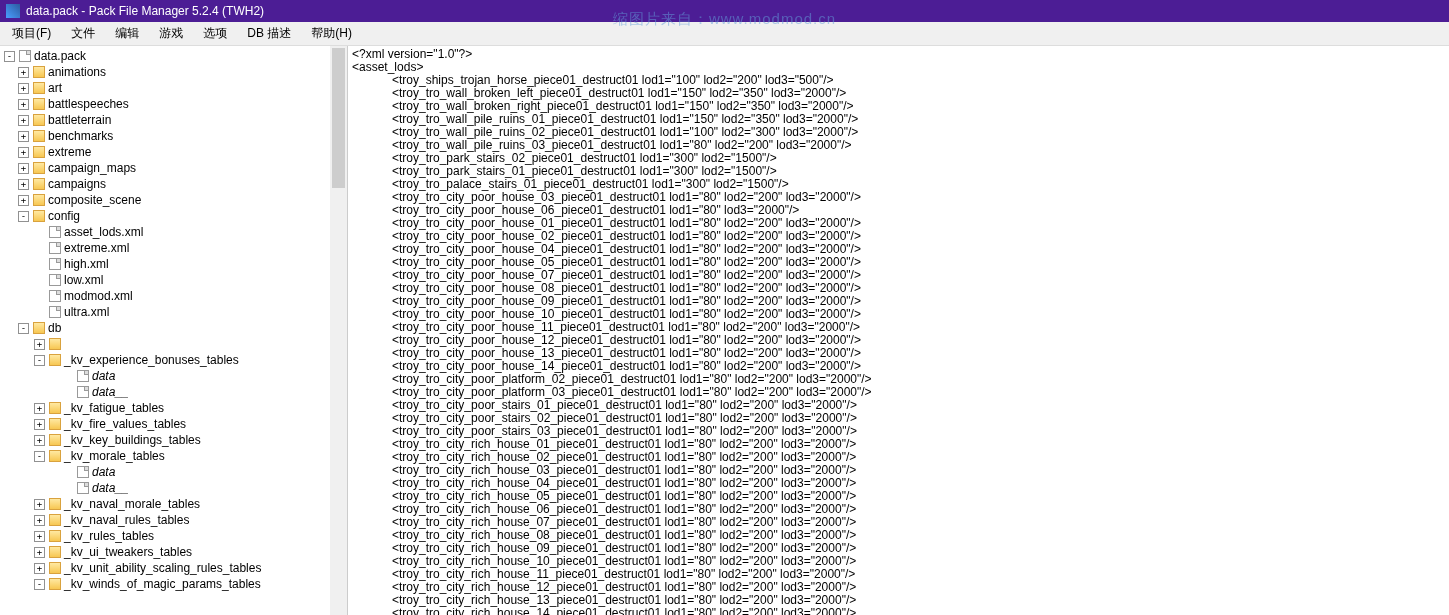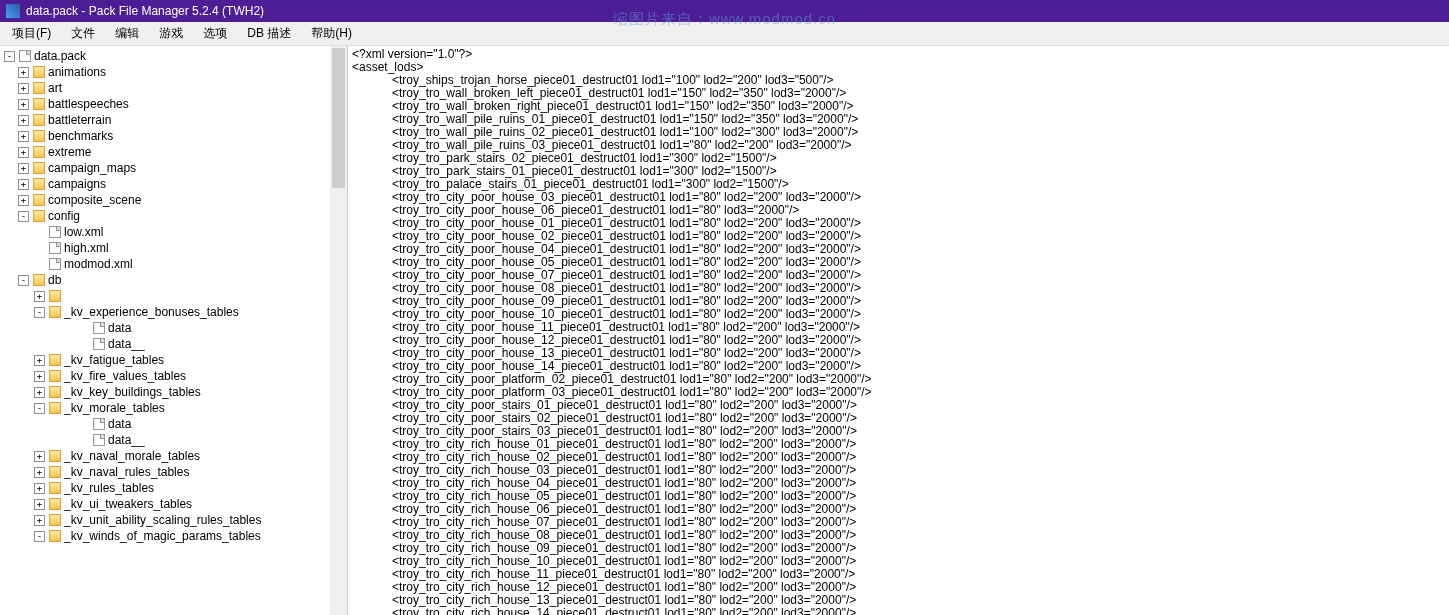--- a/index.html
+++ b/index.html
@@ -20,21 +20,21 @@
 .scrollbar .thumb { position: absolute; top: 2px; left: 2px; width: 13px; height: 140px; background: #cdcdcd; border-radius: 0; }
 
 .node { display: flex; align-items: center; height: 16px; line-height: 16px; white-space: nowrap; padding-left: 4px; }
 .exp { width: 11px; height: 11px; border: 1px solid #919191; display: inline-flex; align-items: center; justify-content: center; font-size: 9px; font-family: monospace; color: #000; margin-right: 4px; background: #fff; cursor: pointer; line-height: 9px; }
 .noexp { width: 11px; height: 11px; display: inline-block; margin-right: 4px; }
 .ficon { width: 12px; height: 12px; display: inline-block; margin-right: 3px; }
 .ficon.folder { background: linear-gradient(#ffe9a2, #f7c752); border: 1px solid #d9a23e; }
 .ficon.file { background: #fff; border: 1px solid #999; position: relative; }
 .ficon.file:before { content: ''; position: absolute; top: 0; right: 0; width: 3px; height: 3px; background: #ddd; border-left: 1px solid #999; border-bottom: 1px solid #999; }
 .label { cursor: default; }
-.ind0 { padding-left: 4px; } .ind1 { padding-left: 18px; } .ind2 { padding-left: 34px; } .ind3 { padding-left: 78px; }
+.ind0 { padding-left: 4px; } .ind1 { padding-left: 18px; } .ind2 { padding-left: 34px; } .ind3 { padding-left: 62px; font-style: italic; }
 
 .content { flex: 1; background: #fff; font-family: "Segoe UI", Tahoma, sans-serif; font-size: 12px; overflow: hidden; white-space: pre; padding: 2px 4px; line-height: 13px; }
 </style>
 </head>
 <body>
 
 <div class="titlebar">
   <span class="icon"></span>
   <span>data.pack - Pack File Manager 5.2.4 (TWH2)</span>
   <span class="watermark">缩图片来自：www.modmod.cn</span>
@@ -105,31 +105,46 @@
           <span class="label">composite_scene</span>
         </div>
         <div class="node ind1">
           <span class="exp">-</span>
           <span class="ficon folder"></span>
           <span class="label">config</span>
         </div>
         <div class="node ind2">
           <span class="noexp"></span>
           <span class="ficon file"></span>
+          <span class="label">asset_lods.xml</span>
+        </div>
+        <div class="node ind2">
+          <span class="noexp"></span>
+          <span class="ficon file"></span>
+          <span class="label">extreme.xml</span>
+        </div>
+        <div class="node ind2">
+          <span class="noexp"></span>
+          <span class="ficon file"></span>
+          <span class="label">high.xml</span>
+        </div>
+        <div class="node ind2">
+          <span class="noexp"></span>
+          <span class="ficon file"></span>
           <span class="label">low.xml</span>
         </div>
         <div class="node ind2">
           <span class="noexp"></span>
           <span class="ficon file"></span>
-          <span class="label">high.xml</span>
-        </div>
-        <div class="node ind2">
-          <span class="noexp"></span>
-          <span class="ficon file"></span>
           <span class="label">modmod.xml</span>
+        </div>
+        <div class="node ind2">
+          <span class="noexp"></span>
+          <span class="ficon file"></span>
+          <span class="label">ultra.xml</span>
         </div>
         <div class="node ind1">
           <span class="exp">-</span>
           <span class="ficon folder"></span>
           <span class="label">db</span>
         </div>
         <div class="node ind2">
           <span class="exp">+</span>
           <span class="ficon folder"></span>
         </div>

